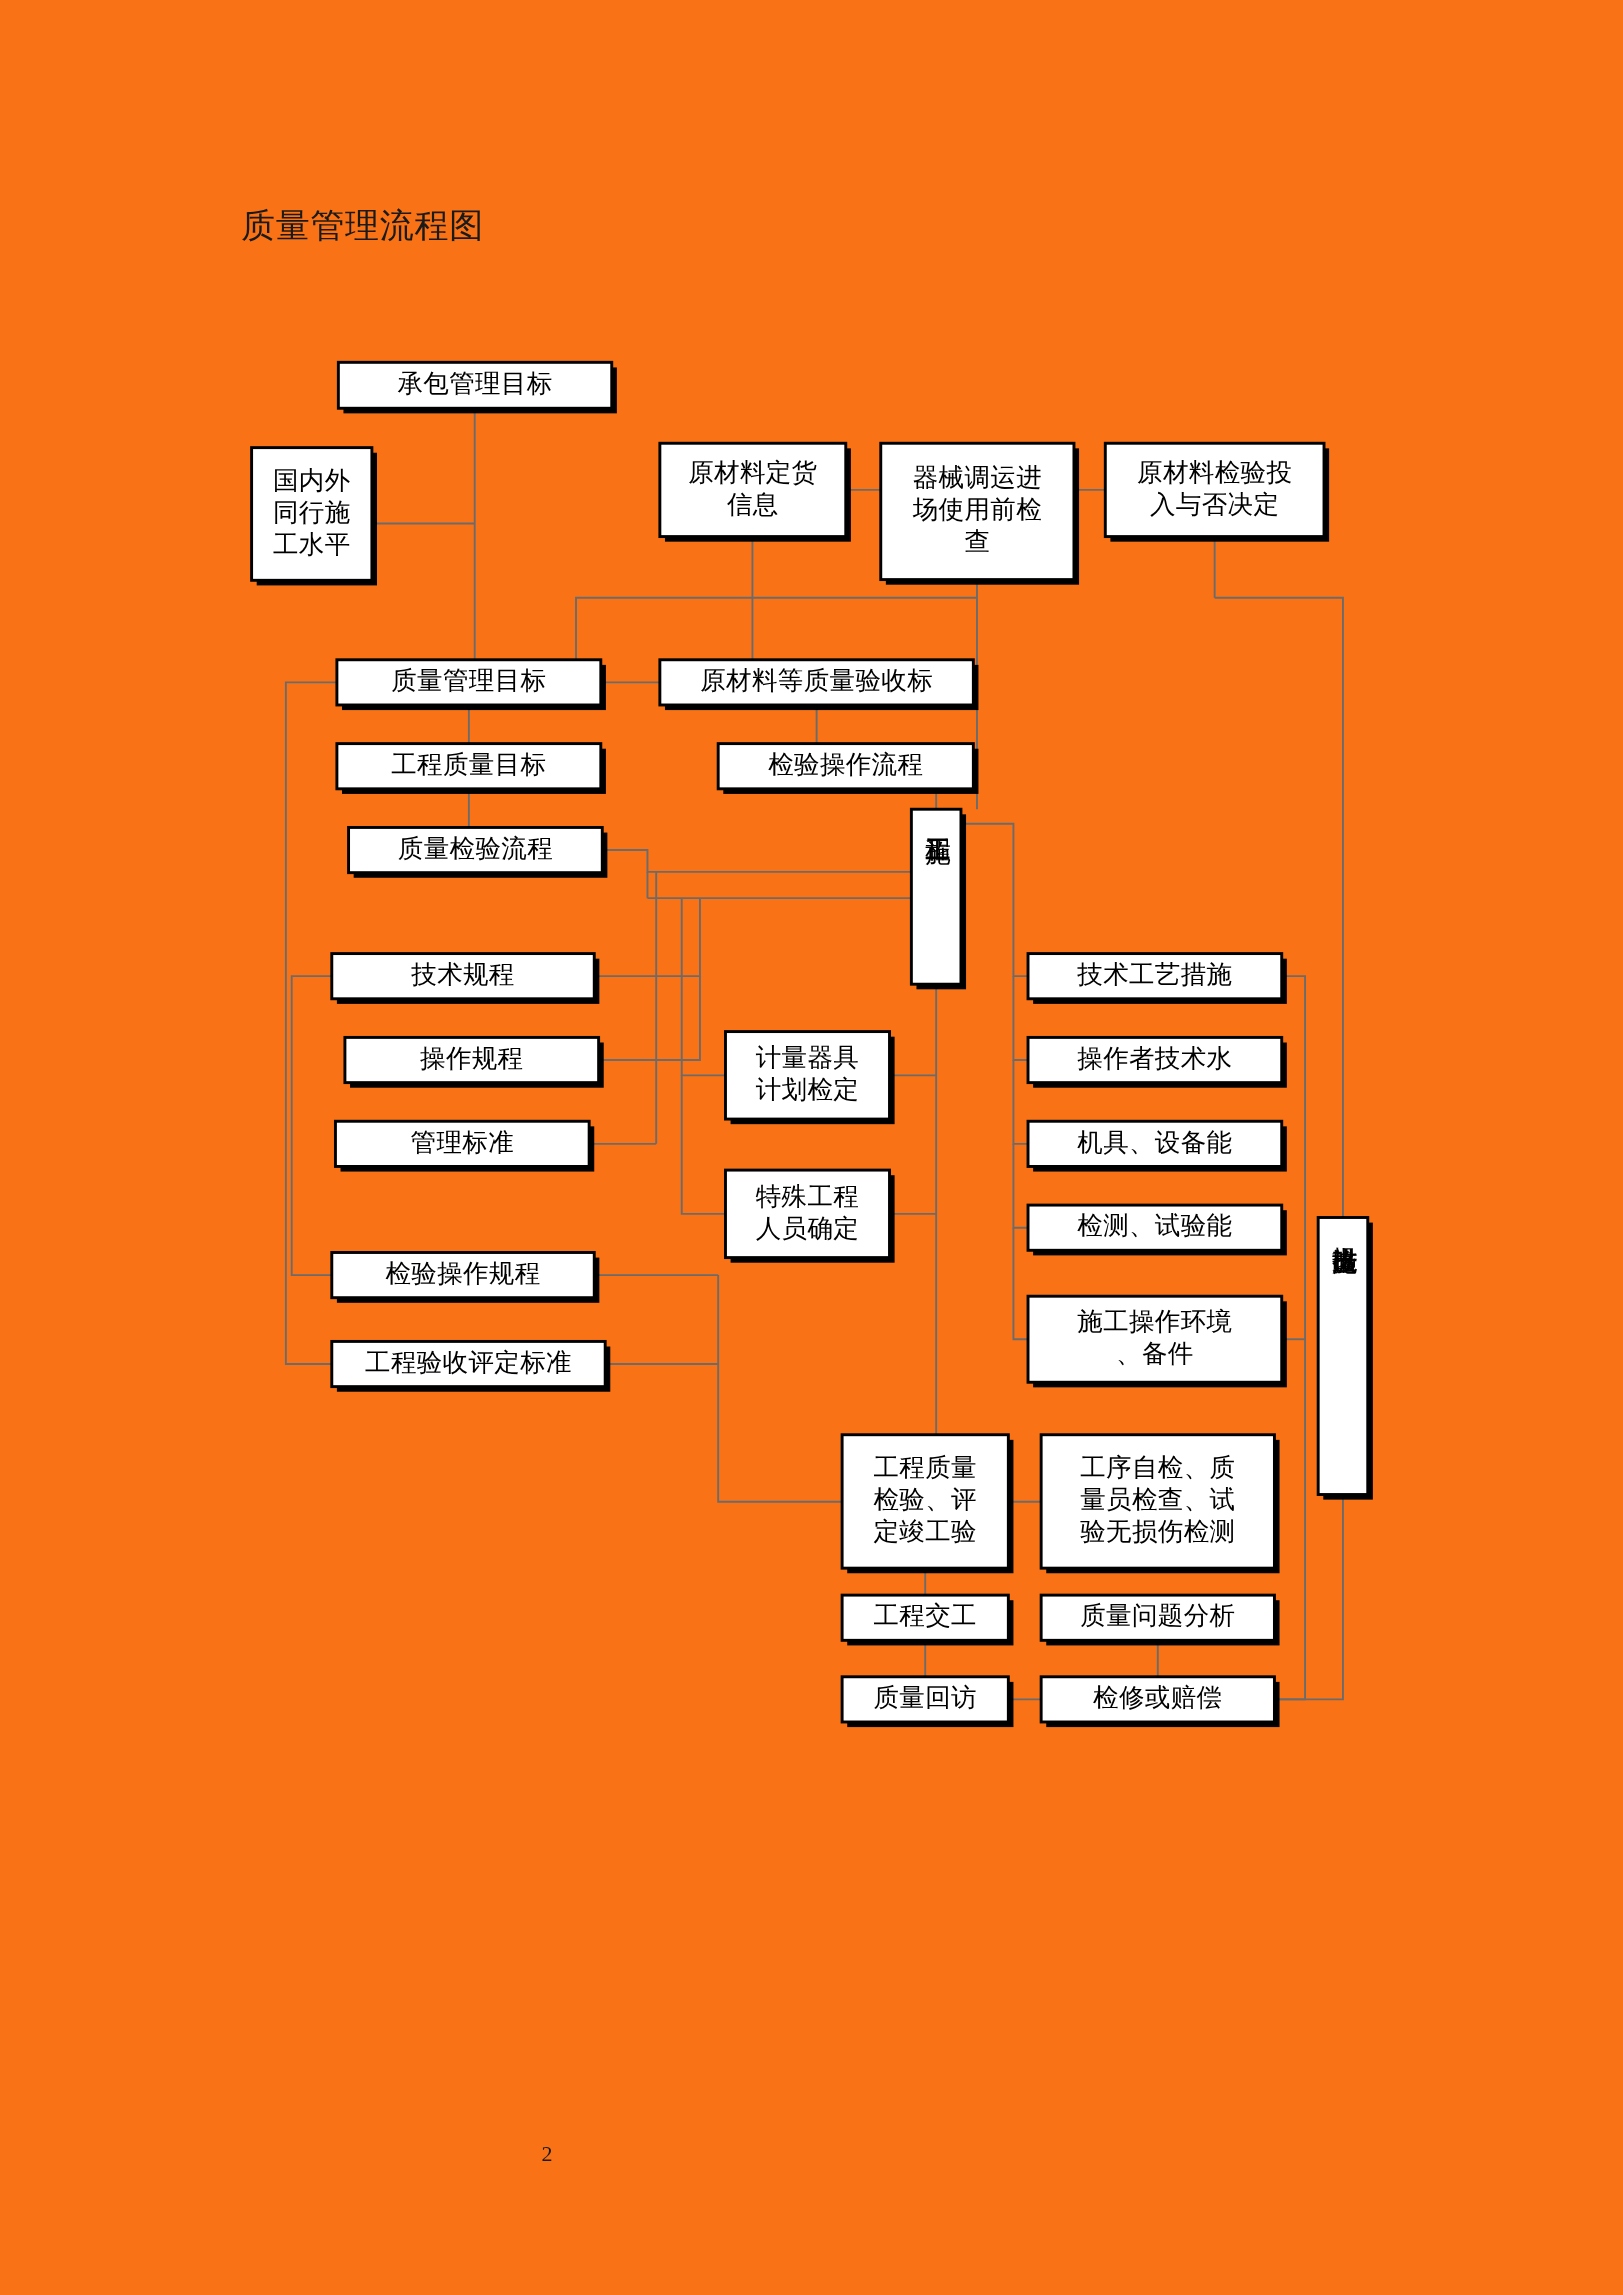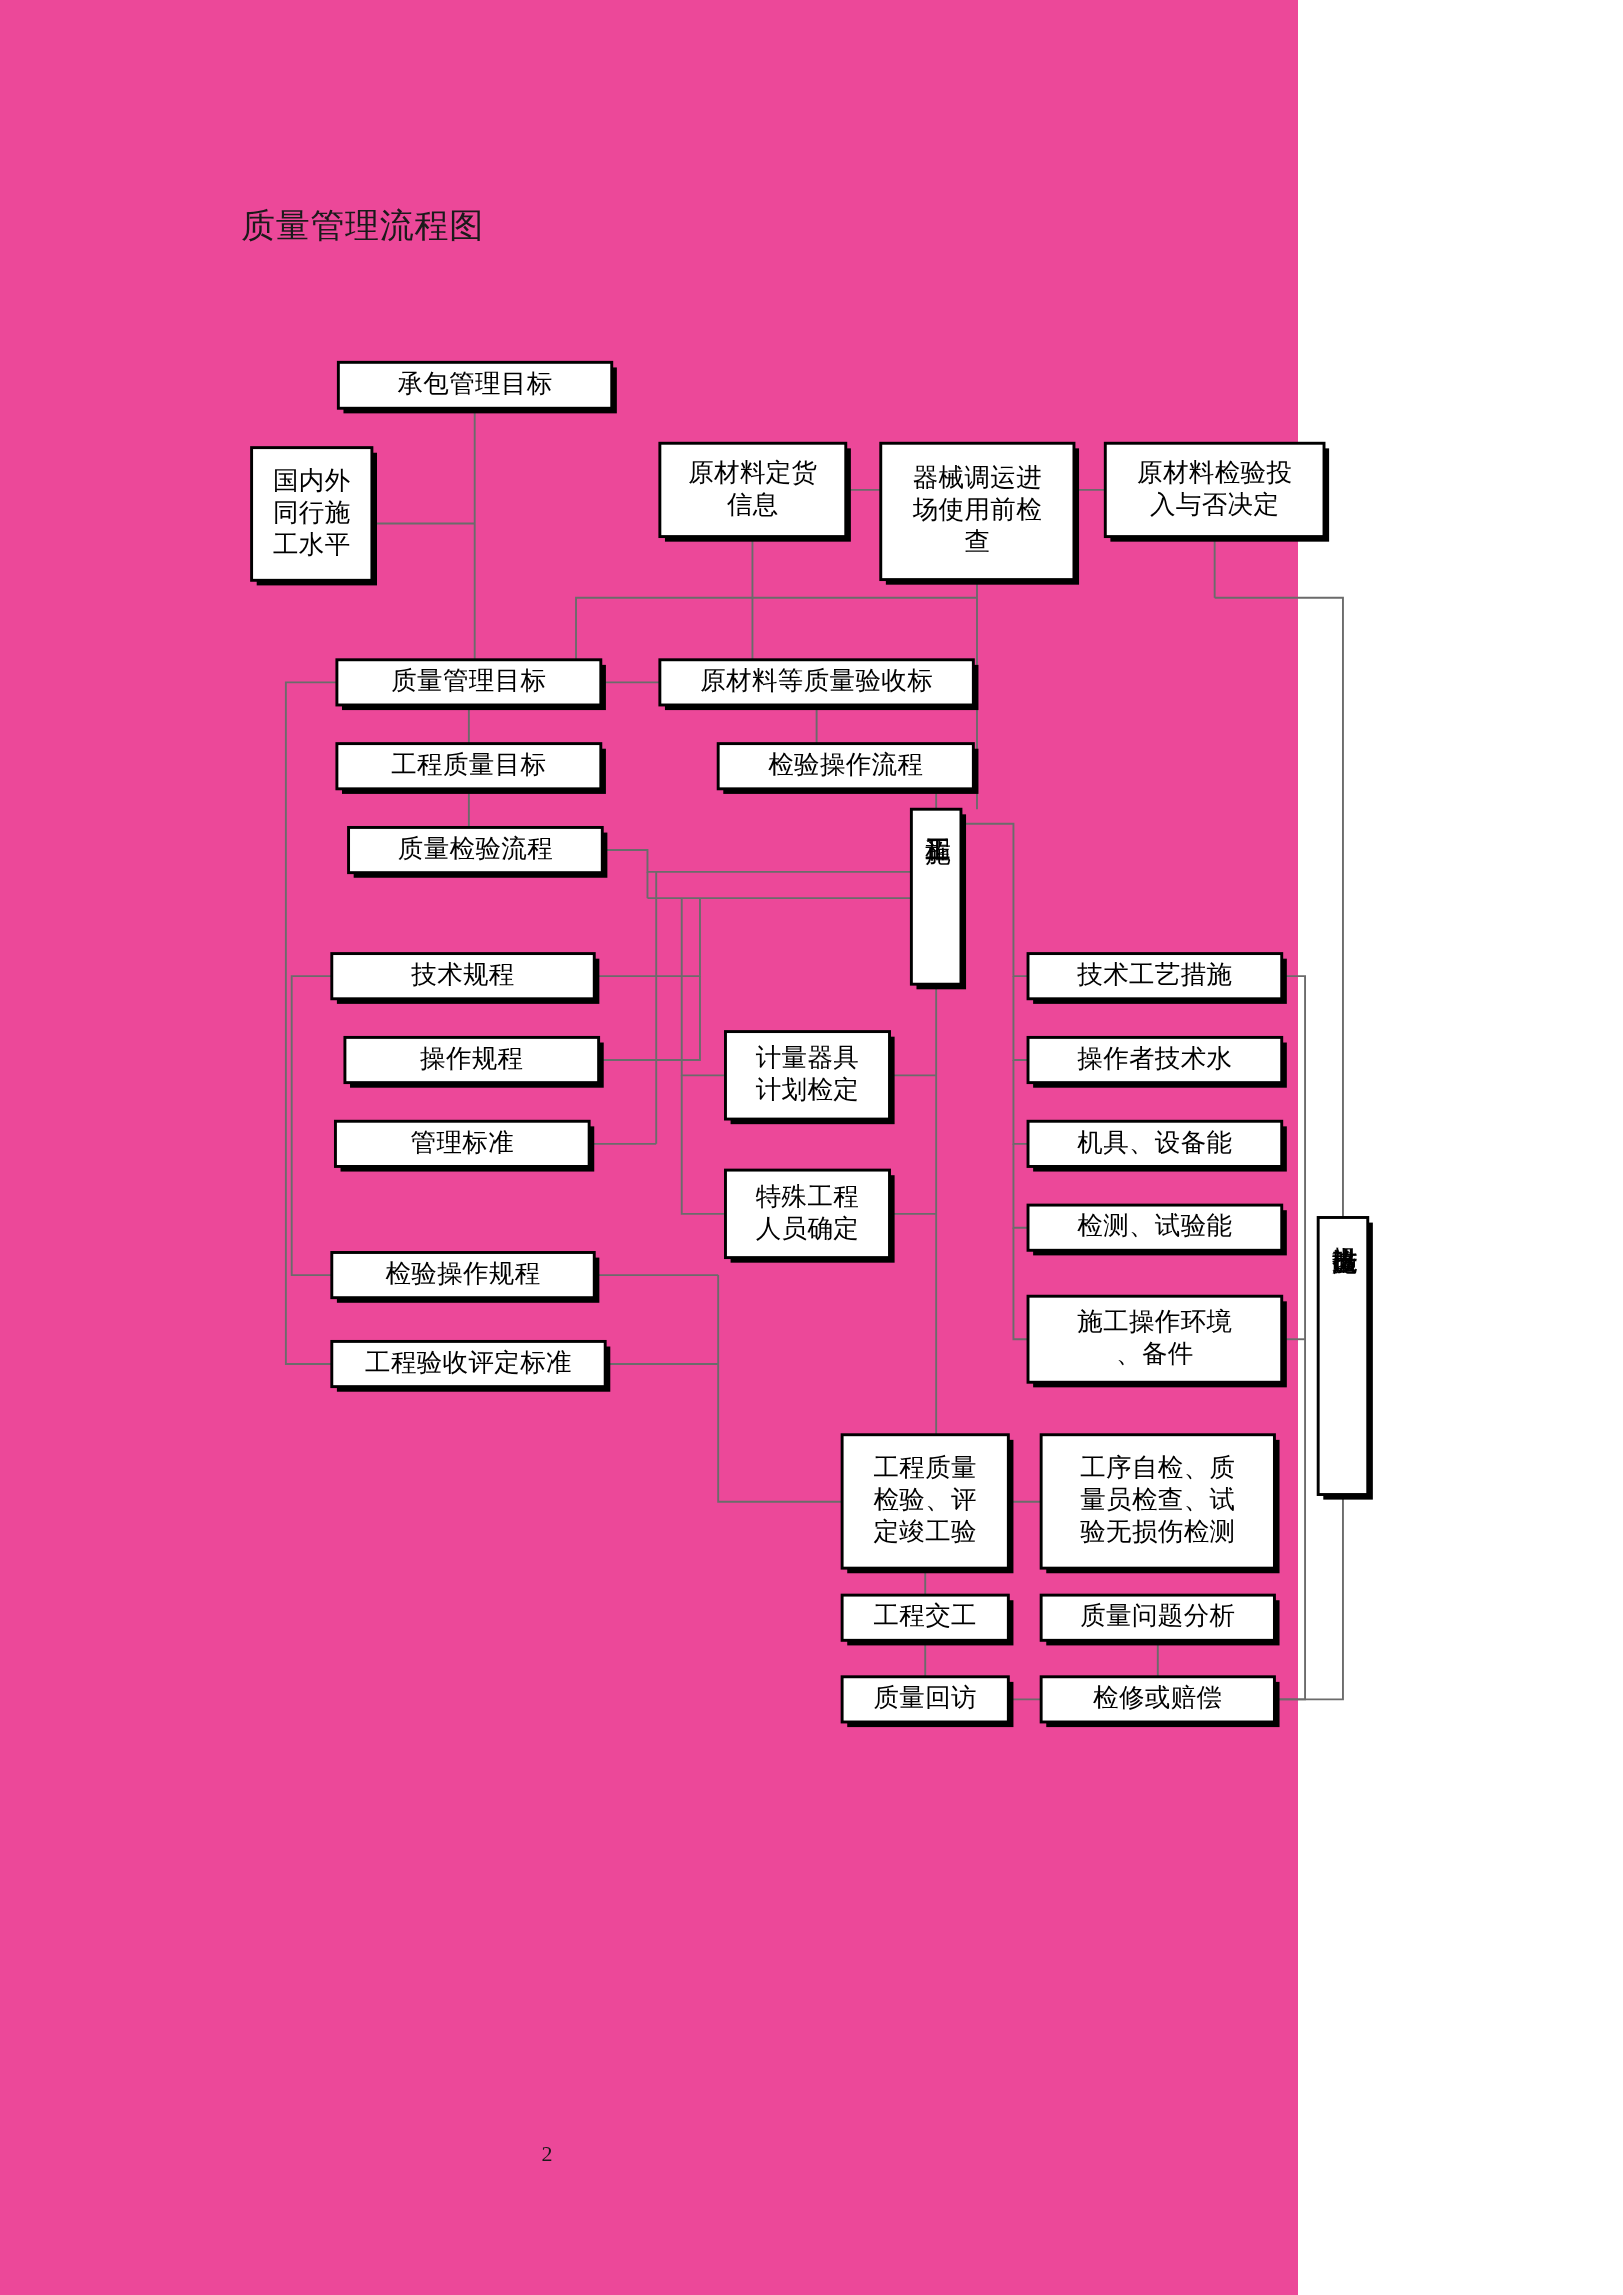--- a/index.html
+++ b/index.html
@@ -9,23 +9,23 @@
   }
   body {
     width: 1623px;
     height: 2295px;
     font-family: "Liberation Serif", "DejaVu Serif", serif;
     position: relative;
     overflow: hidden;
   }
   #page {
     position: relative;
-    width: 1298px;
+    width: 1623px;
     height: 2295px;
-    background: #ec4899;
+    background: #f97316;
   }
   #doc-title {
     position: absolute;
     left: 241px;
     top: 206px;
     font-size: 34px;
     line-height: 1.2;
     color: #1a1a1a;
     letter-spacing: 0.7px;
     white-space: nowrap;

